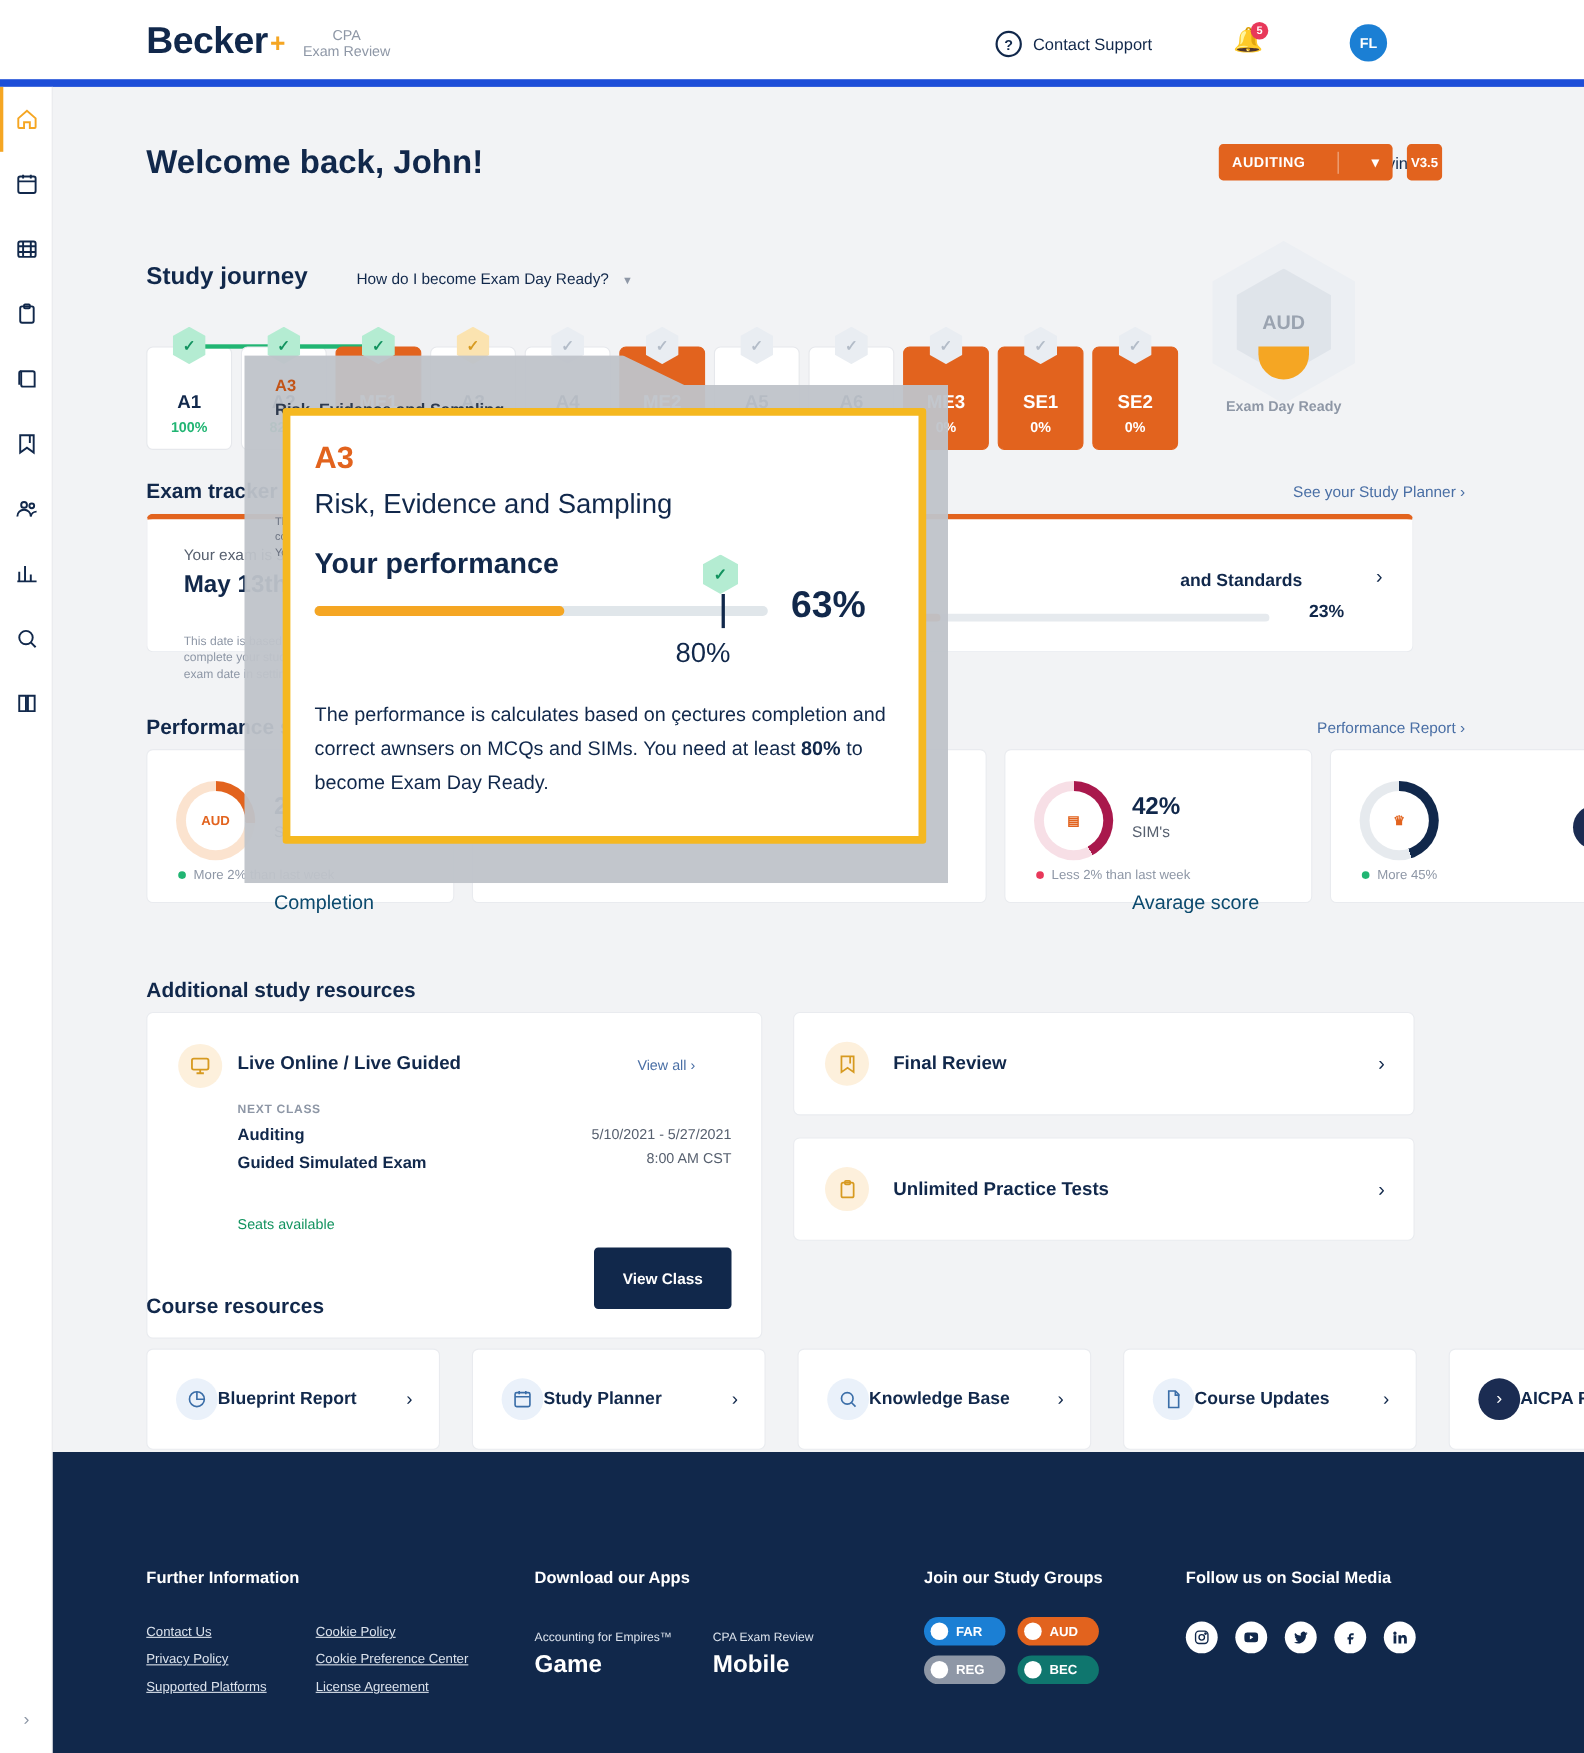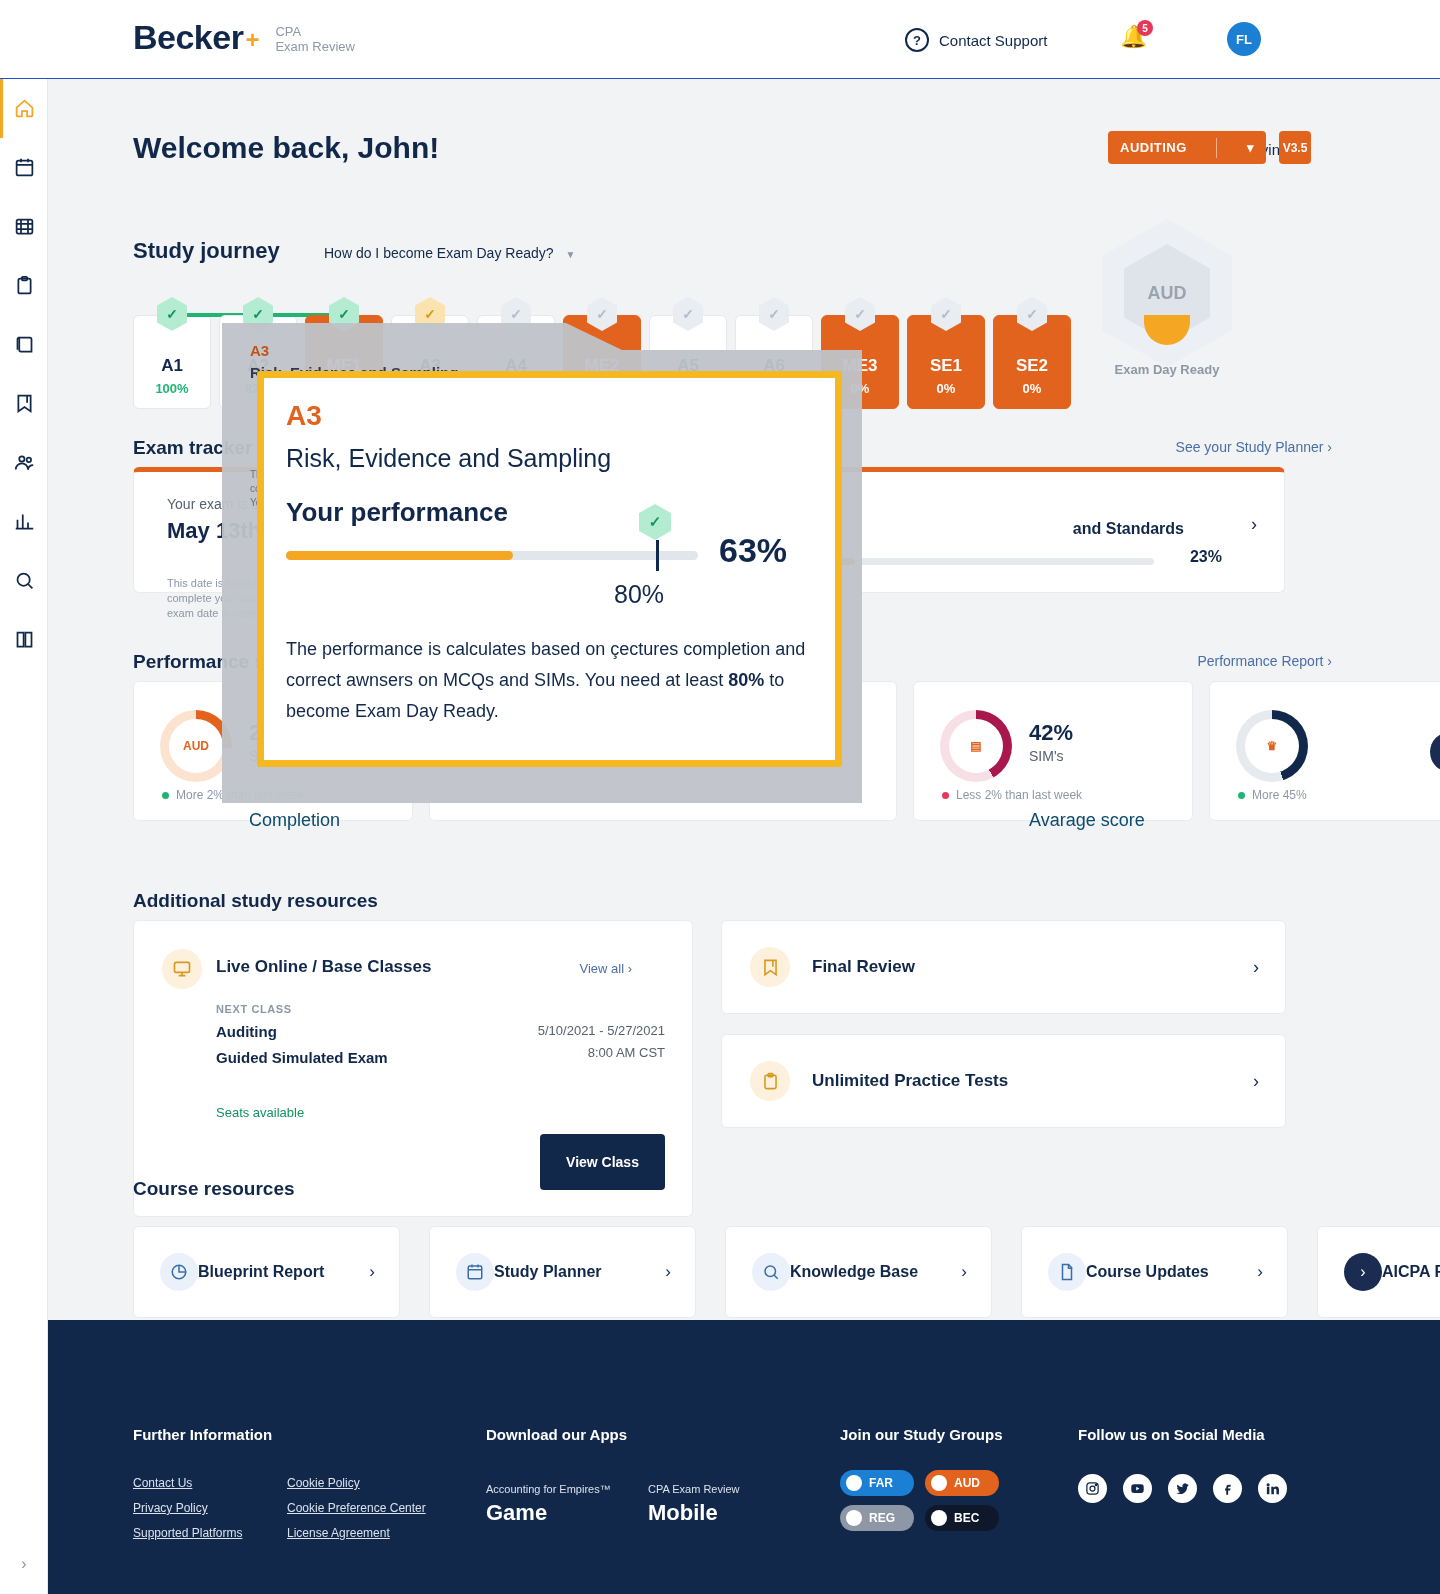--- a/index.html
+++ b/index.html
@@ -7,22 +7,22 @@
     width: 1440px; height: 1594px;
     font-family: "Liberation Sans", sans-serif;
     background: #f4f5f7;
     overflow: hidden;
   }
   .page { position: relative; width: 1440px; height: 1594px; background: #f2f3f5; }
 
   
   .topbar {
     position: absolute; top: 0; left: 0; width: 1440px; height: 79px;
-    background: #fff; border-bottom: 1px solid #1d4ed8;
-    display: flex; align-items: center;
+    background: #fff; border-bottom: 7px solid #1d4ed8;
+    display: flex; align-items: center; text-align: center;
   }
   .logo-wrap { position: absolute; left: 133px; top: 18px; display: flex; align-items: flex-end; }
   .logo-text { font-size: 34px; font-weight: bold; color: #11284b; letter-spacing: -0.5px; }
   .logo-plus { color: #f5a623; font-size: 24px; font-weight: bold; margin-left: 2px; line-height: 34px; }
   .logo-sub { margin-left: 16px; color: #8e97a6; font-size: 13px; line-height: 15px; padding-bottom: 3px; }
   .support { position: absolute; left: 905px; top: 28px; display: flex; align-items: center; gap: 10px; cursor: pointer; }
   .support-label { font-size: 15px; font-weight: normal; color: #11284b; }
   .circ-icon { width: 24px; height: 24px; border-radius: 50%; border: 2px solid #11284b; display: flex; align-items: center; justify-content: center; font-size: 13px; font-weight: bold; color: #11284b; }
   .bell-wrap { position: absolute; left: 1120px; top: 24px; width: 30px; height: 32px; cursor: pointer; }
   .bell { font-size: 22px; color: #11284b; }
@@ -438,21 +438,21 @@
     </div>
 
     <div class="addl-h">Additional study resources</div>
     <div class="card live-card">
       <div class="lc-icon">
         <svg viewBox="0 0 24 24" fill="none" stroke="currentColor" stroke-width="2" width="20" height="20">
             <rect x="3" y="4" width="18" height="12" rx="2"></rect>
             <path d="M8 20h8M12 16v4"></path>
           </svg>
       </div>
-      <div class="lc-title">Live Online / Base Classes</div>
+      <div class="lc-title">Live Online / Live Guided</div>
       <div class="lc-viewall"><span>View all</span> <span>›</span></div>
       <div class="lc-next">NEXT CLASS</div>
       <div class="lc-r1">Auditing</div>
       <div class="lc-r2">Guided Simulated Exam</div>
       <div class="lc-d1">5/10/2021 - 5/27/2021</div>
       <div class="lc-d2">8:00 AM CST</div>
       <div class="lc-seats">Seats available</div>
       <button class="lc-btn">View Class</button>
     </div>
 
@@ -574,21 +574,21 @@
         <span class="gl">FAR</span>
     </div>
     <div class="grp" style="left:877px; top:150px; background:#e2631e;">
       <span class="fb">f</span>
         <span class="gl">AUD</span>
     </div>
     <div class="grp" style="left:792px; top:185px; background:#8e97a6;">
       <span class="fb">f</span>
         <span class="gl">REG</span>
     </div>
-    <div class="grp" style="left:877px; top:185px; background:#0f172a;">
+    <div class="grp" style="left:877px; top:185px; background:#0f766e;">
       <span class="fb">f</span>
         <span class="gl">BEC</span>
     </div>
 
     <div class="f-h" style="left:1030px; top:106px;">Follow us on Social Media</div>
     <div class="soc" style="left:1030px; top:154px;">
       <svg viewBox="0 0 24 24" fill="none" stroke="currentColor" stroke-width="2">
           <rect x="3" y="3" width="18" height="18" rx="5"></rect>
           <circle cx="12" cy="12" r="4"></circle>
           <circle cx="17.5" cy="6.5" r="1" fill="currentColor"></circle>

